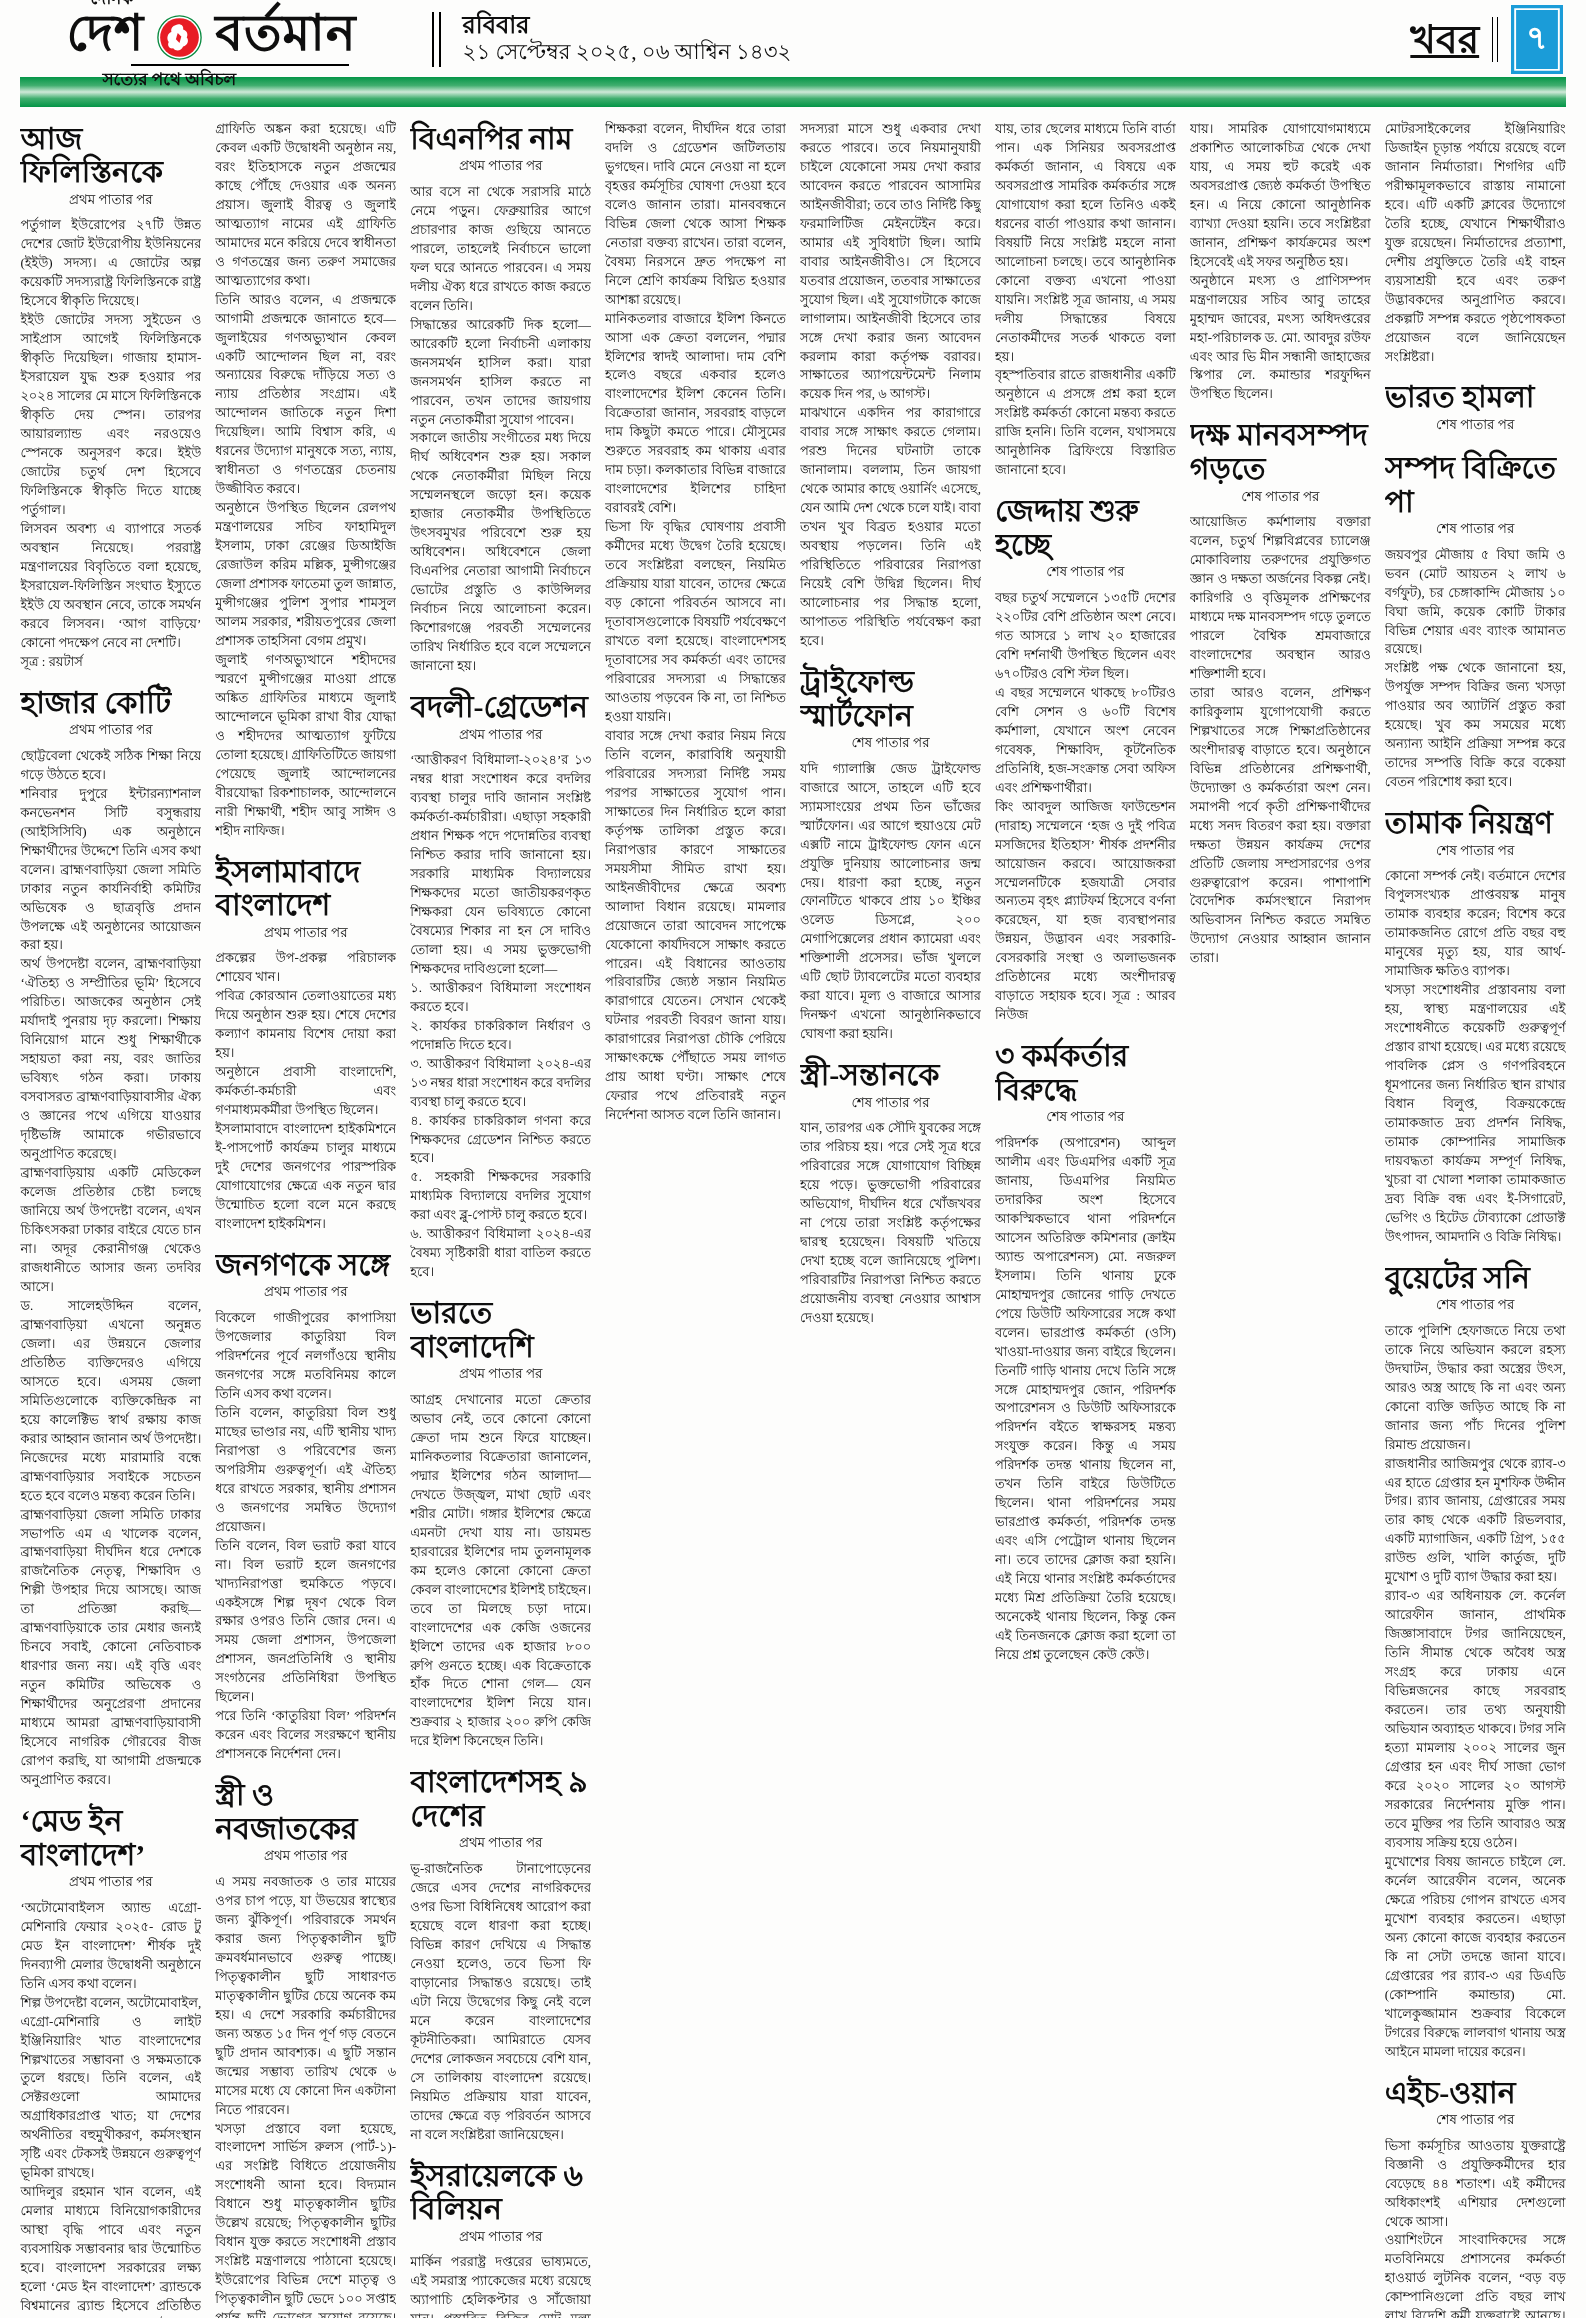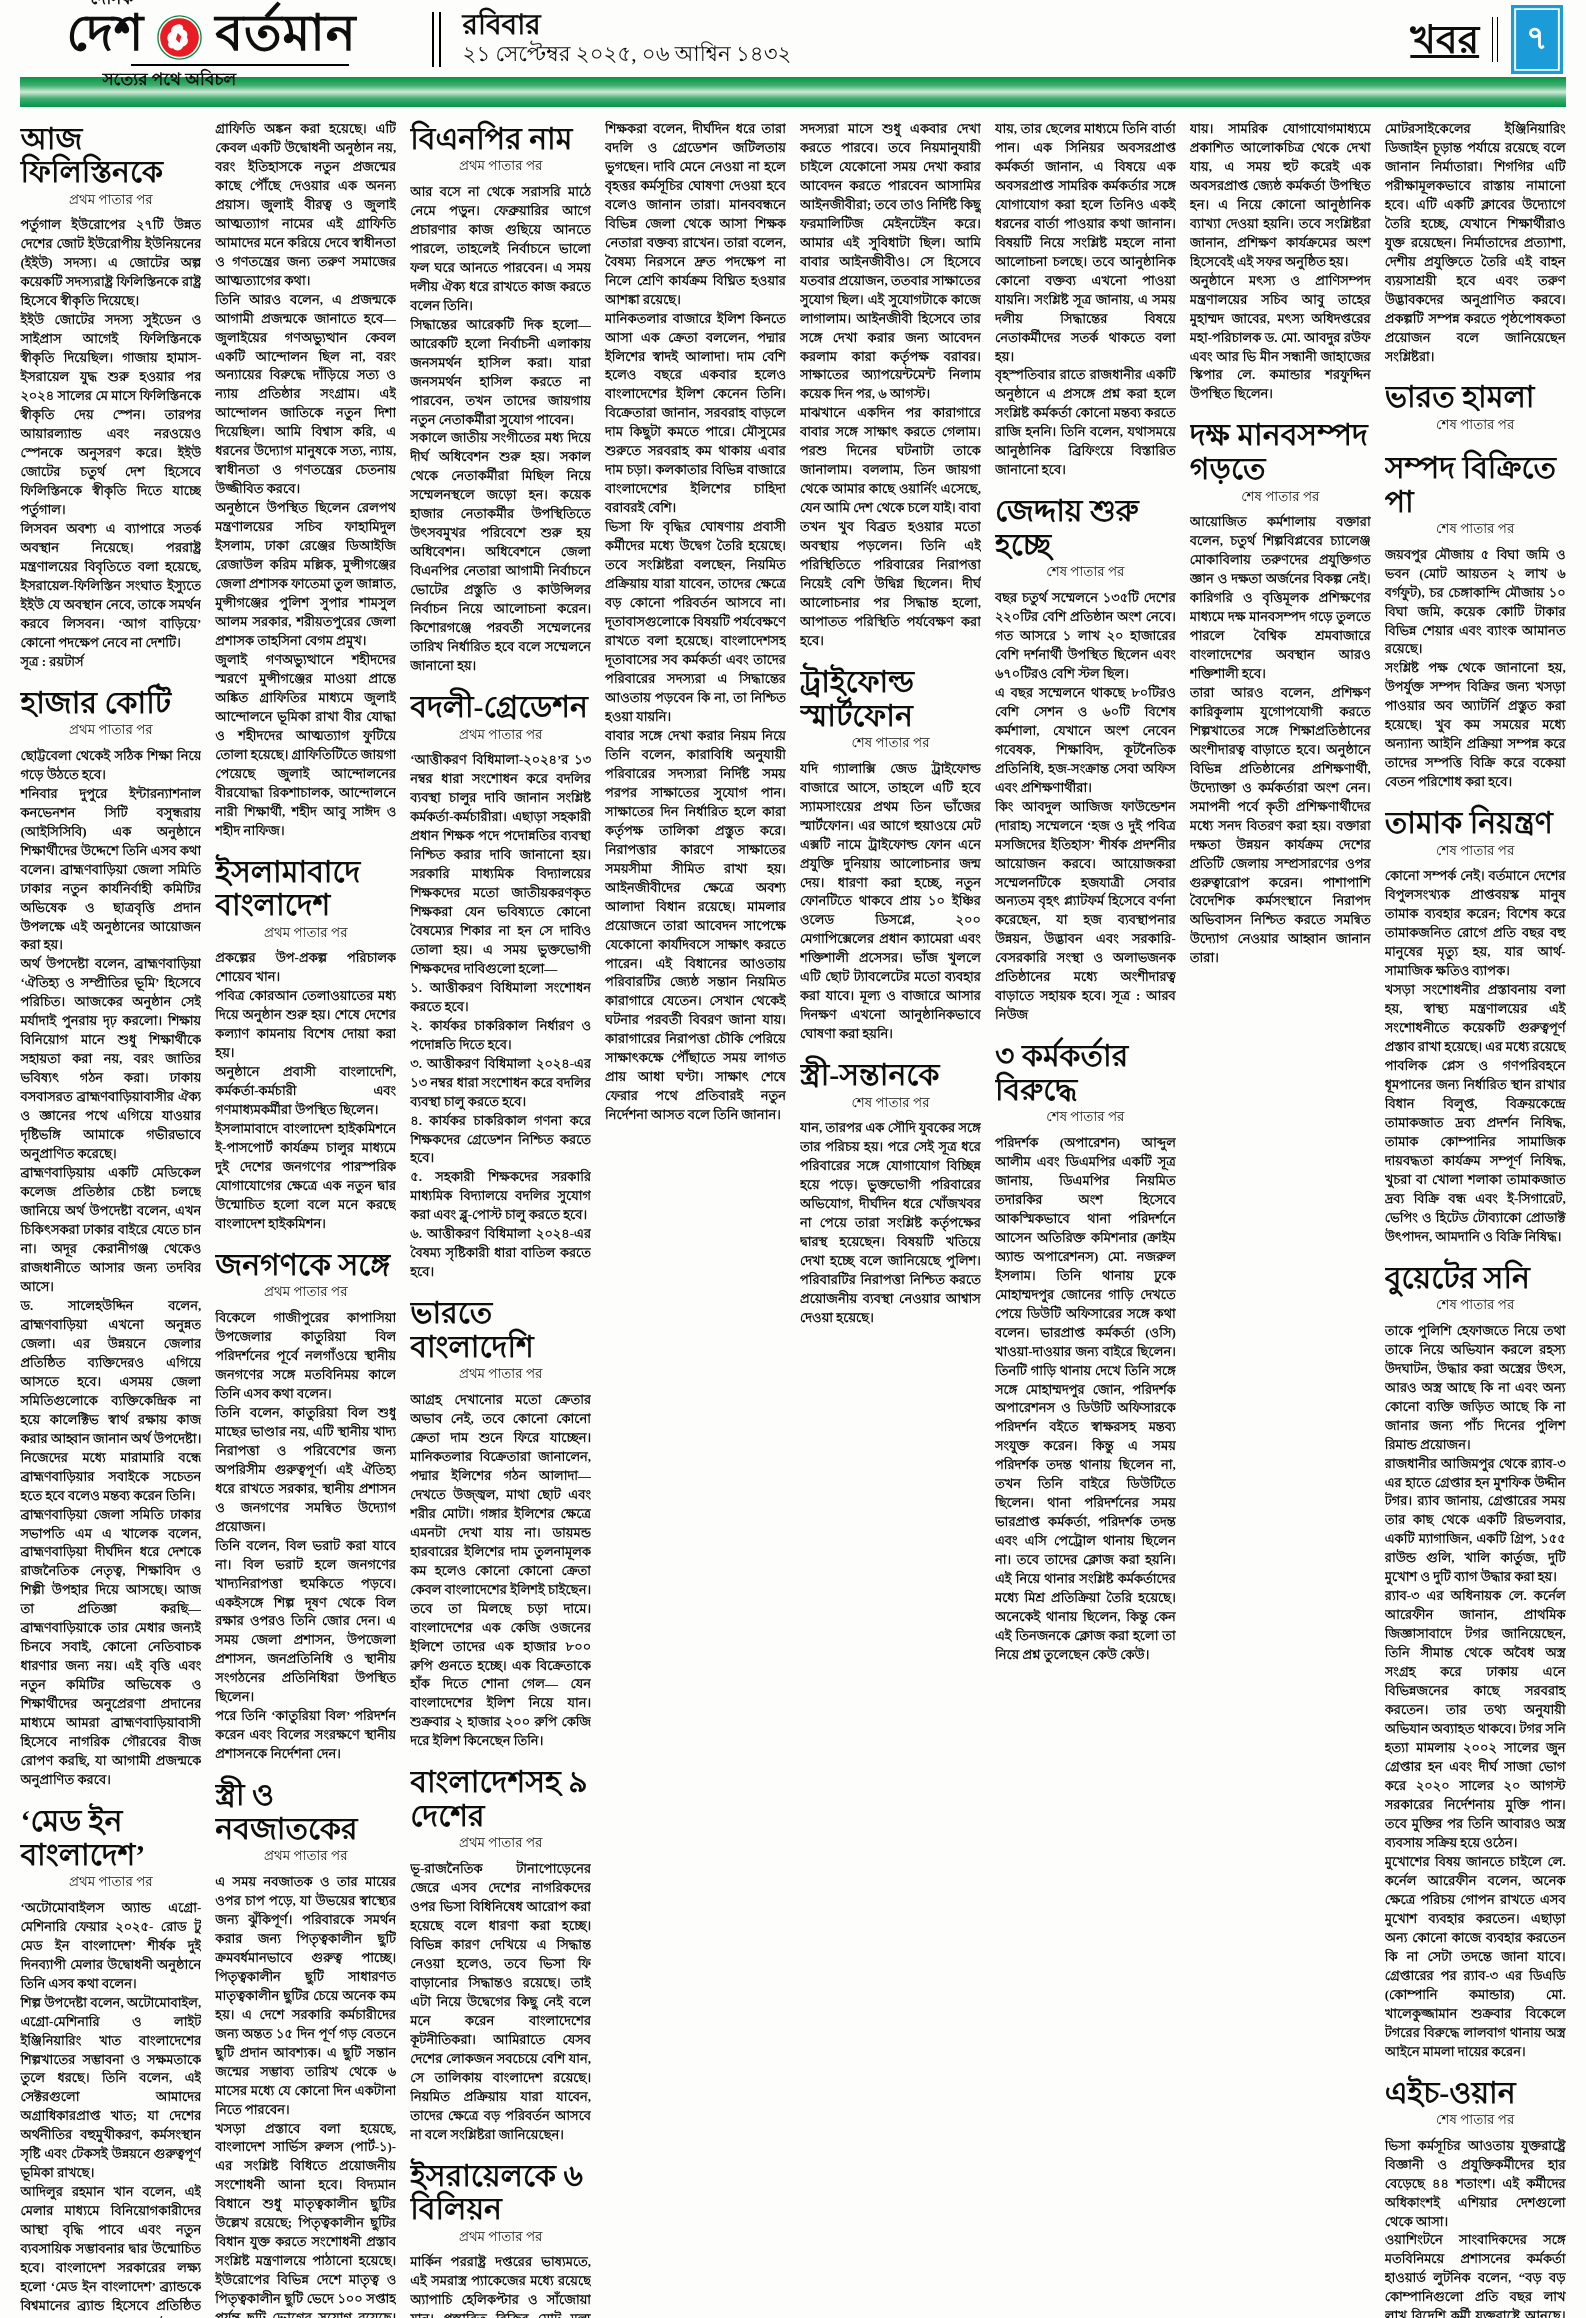--- a/index.html
+++ b/index.html
@@ -15,21 +15,21 @@
   }
   .logo-block{position:relative;width:390px;flex:0 0 auto;}
   .logo-daily{font-size:16.7px;font-weight:bold;margin-left:70px;letter-spacing:0.5px;}
   .logo-row{display:flex;align-items:center;gap:13px;margin-left:46px;font-family:Liberation Mono, monospace;}
   .logo-word{font-size:50px;font-weight:900;line-height:.95;letter-spacing:0.9px;}
   .emblem{width:45px;height:45px;flex:0 0 auto;}
   .logo-rule{height:1.9px;background:#000;width:218px;margin:2.8px 0 0.9px 111px;}
   .logo-tagline{font-size:17px;font-weight:bold;margin-left:82px;white-space:nowrap;}
   .dbar{width:5.6px;height:55px;border-left:2.3px solid #000;border-right:2.3px solid #000;flex:0 0 auto;}
   .date-block{flex:1 1 auto;}
-  .date-day{font-size:28px;font-weight:bold;line-height:1.1;}
+  .date-day{font-size:24px;font-weight:bold;line-height:1.1;}
   .date-line{font-size:21.3px;line-height:1.4;}
   .section-wrap{display:flex;align-items:center;gap:13px;flex:0 0 auto;margin-right:2.8px;}
   .section-name{font-size:39px;font-weight:900;line-height:1;text-decoration:underline;}
   .dbar2{width:3.7px;height:45px;border-left:1.4px solid #000;border-right:1.4px solid #000;}
   .pagenum-box{
     width:52px;height:69px;background:#1b9cd8;display:flex;align-items:center;justify-content:center;
     box-shadow:inset 0 0 0 3.2px #1b9cd8, inset 0 0 0 5.1px #ffffff;
   }
   .pagenum-box span{color:#fff;font-size:33px;font-weight:bold;}
   
@@ -45,21 +45,21 @@
   .col{flex:1 1 0;overflow:hidden;}
   .art{margin:0 0 14px 0;}
   .art h2{
     margin:2.8px 0 0.9px 0;text-align:left;font-weight:900;
     font-size:30px;line-height:1.12;letter-spacing:0;
     font-family:"Liberation Serif","DejaVu Serif",serif;
   }
   .subhead{text-align:center;font-size:13.4px;font-weight:normal;margin:0.9px 0 4.6px 0;}
   .art p{
     margin:0;font-size:13px;line-height:1.46;text-align:justify;
-    white-space:pre-line;word-break:normal;font-weight:bold;
+    white-space:pre-line;word-break:normal;
   }
   .cont{padding-top:0.9px;}
 </style>
 </head>
 <body>
 
 <div class="page">
 
   <header class="masthead">
     <div class="logo-block">

